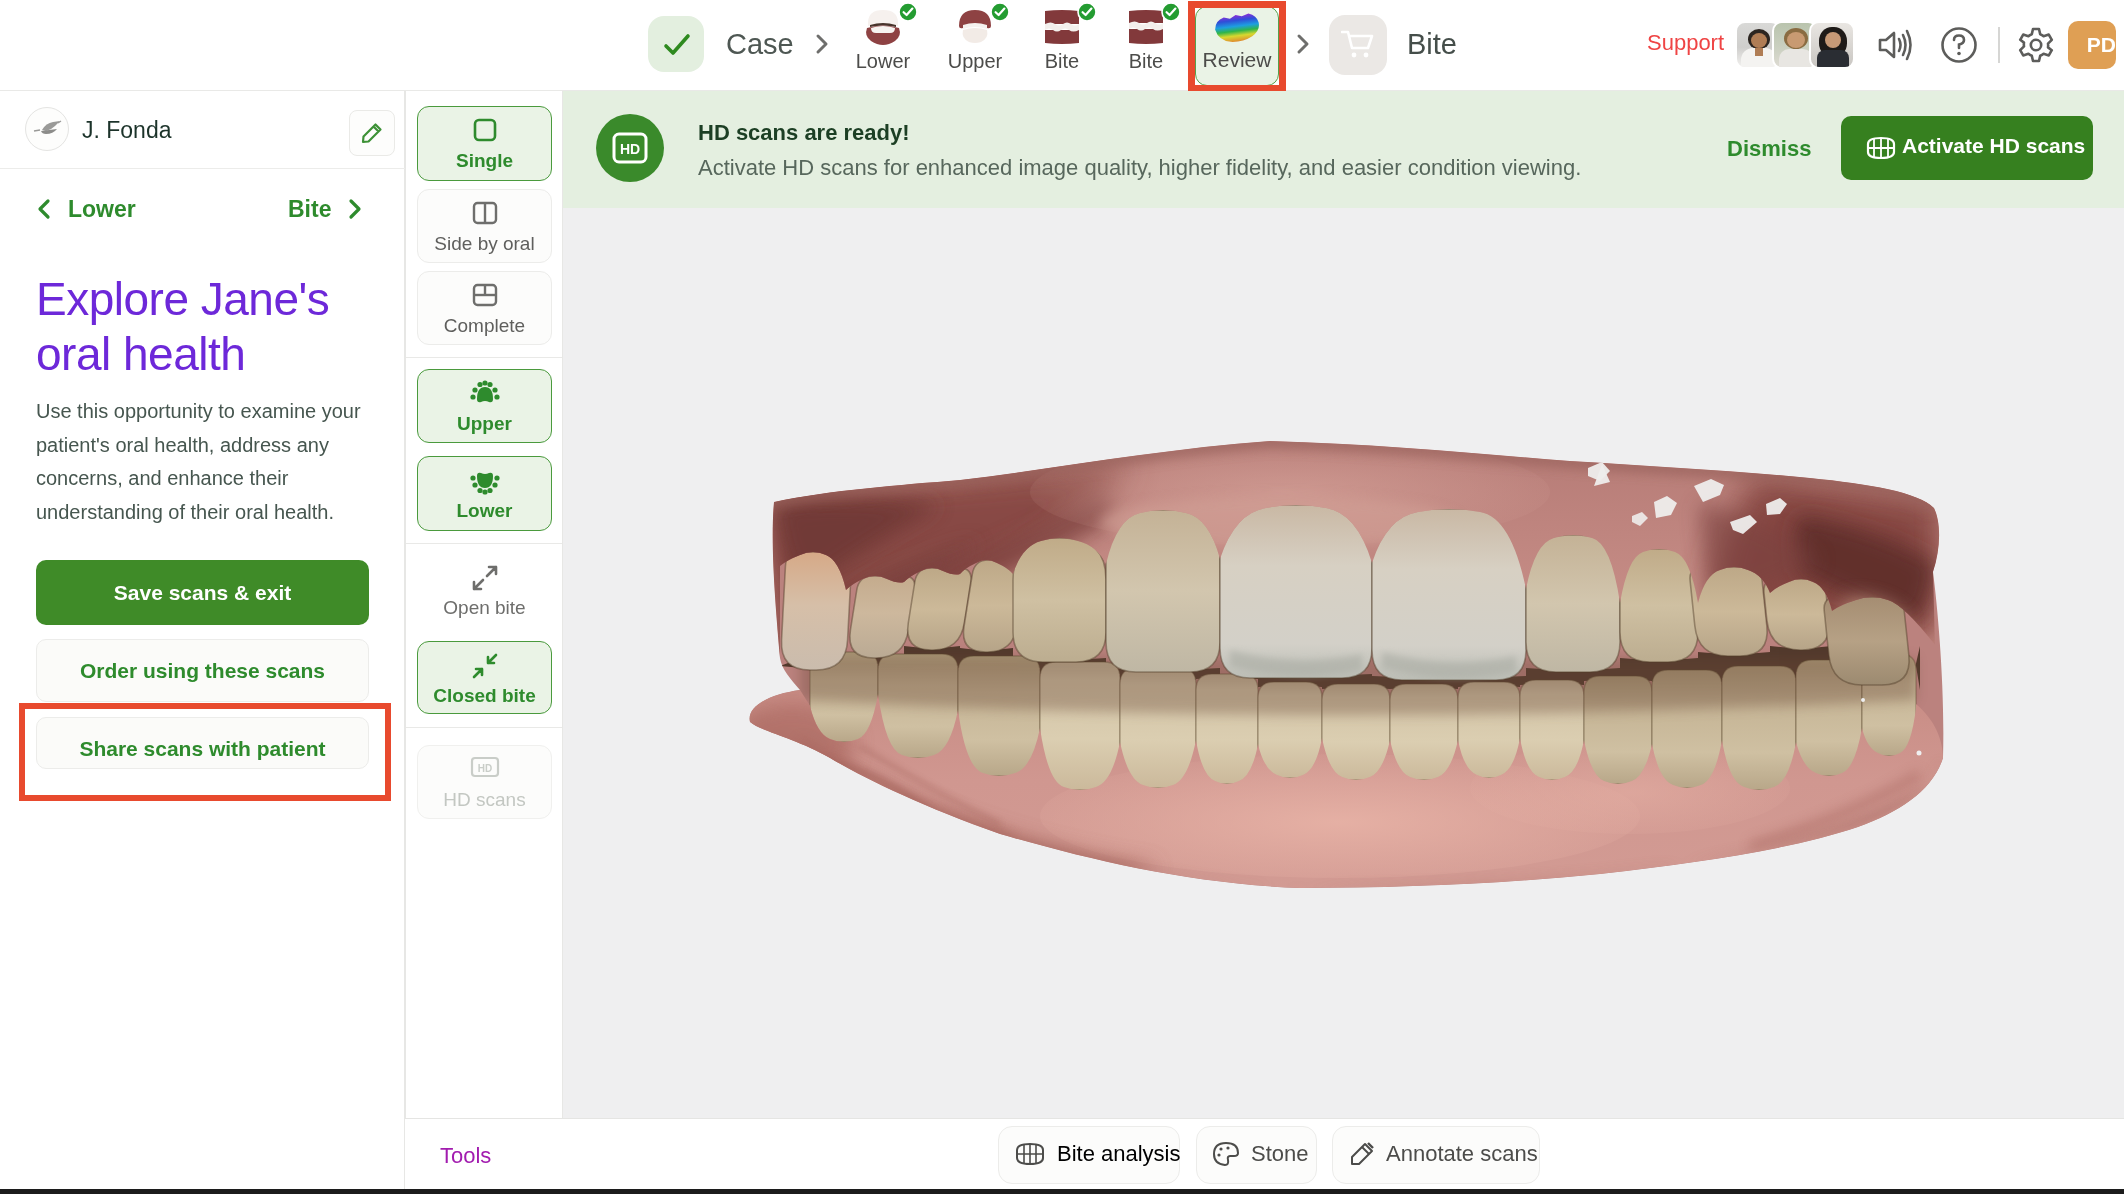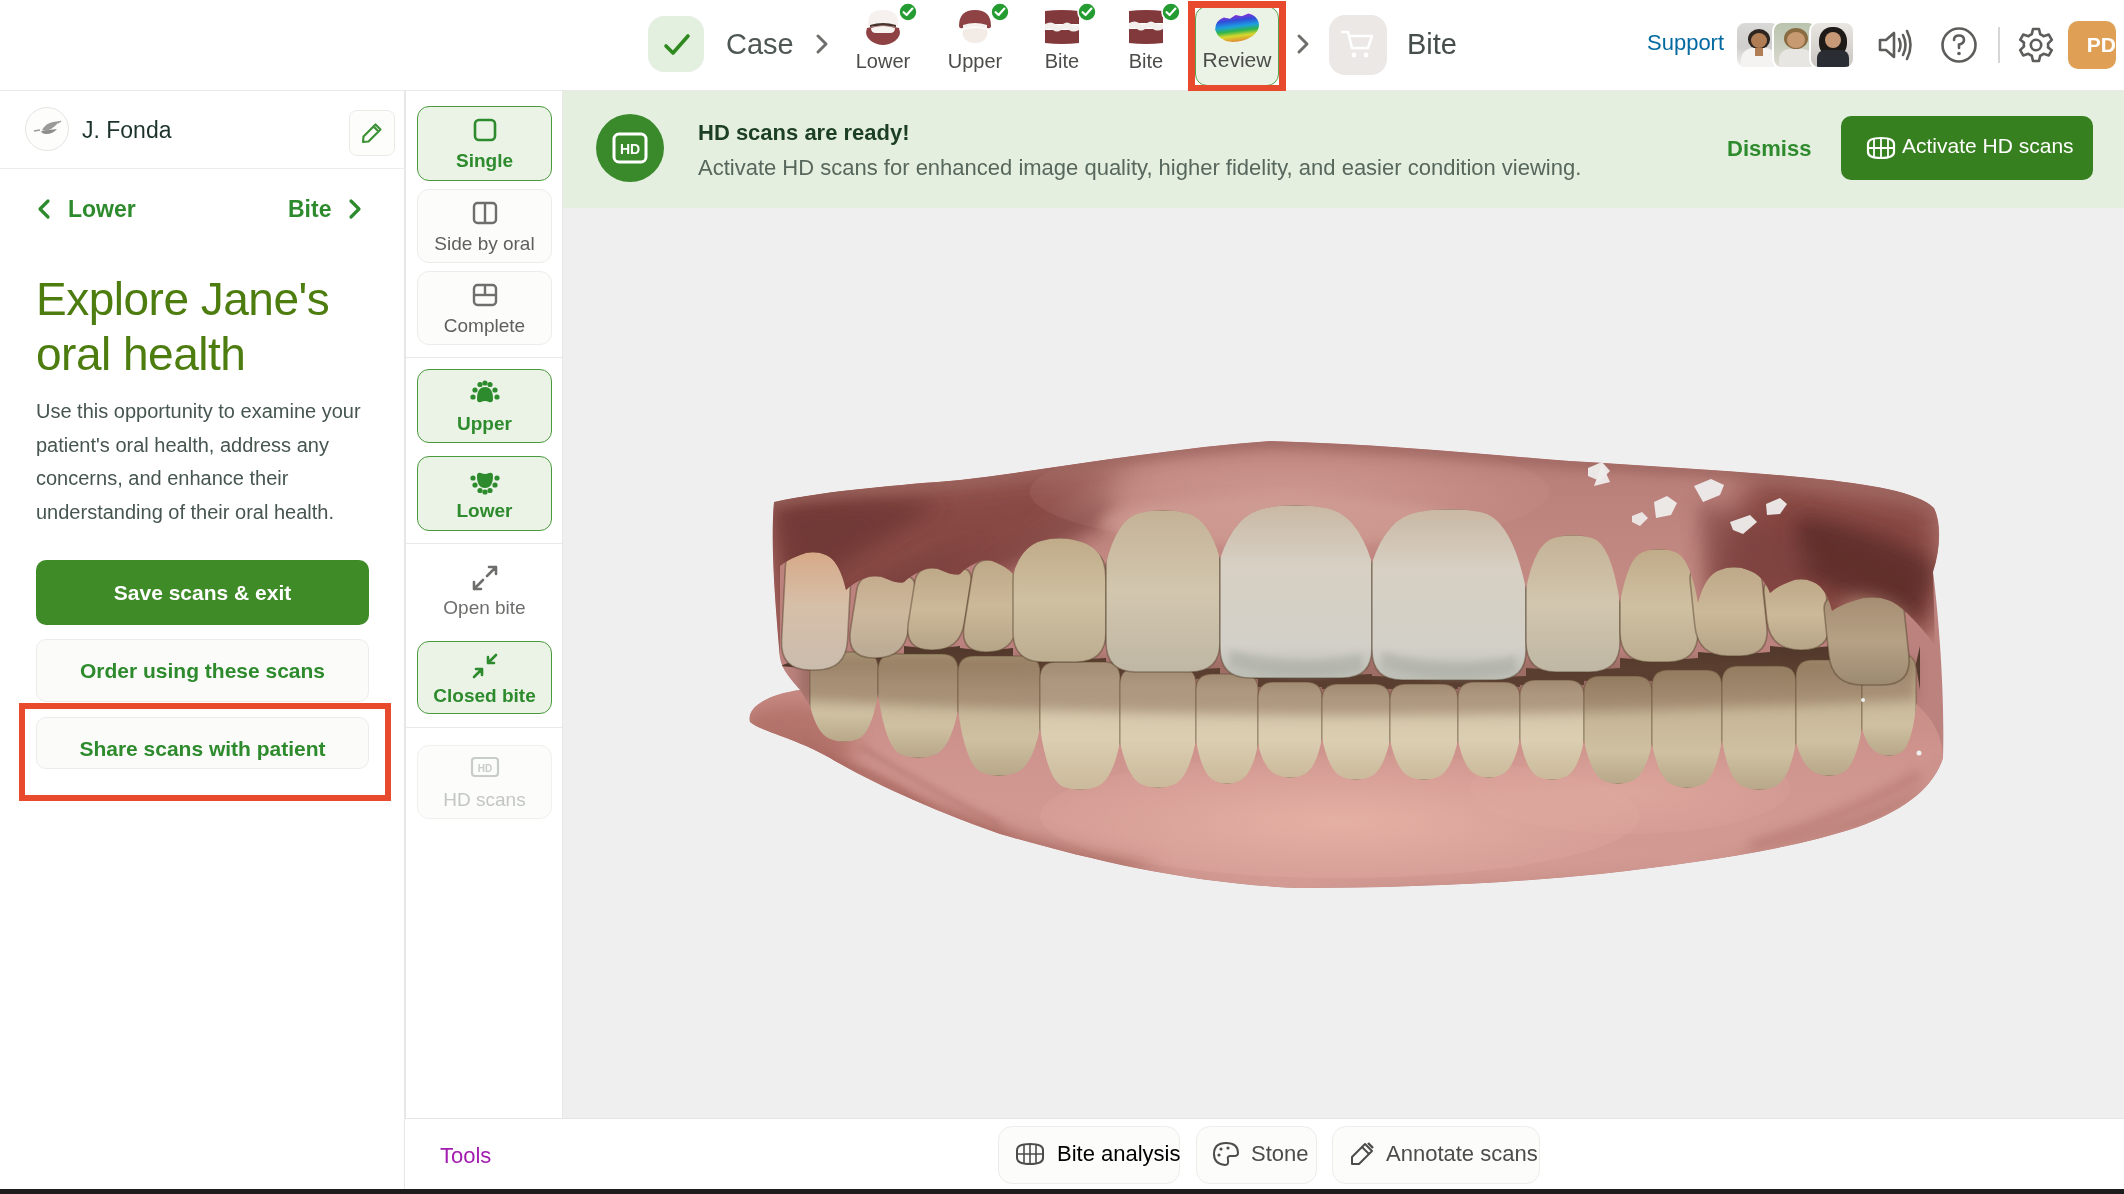--- a/index.html
+++ b/index.html
@@ -90,21 +90,21 @@
   </svg>
 
 <div class="abs" style="left:1329px;top:15px;width:58px;height:60px;background:#ebe8e5;border-radius:16px"></div>
 <svg class="abs" style="left:1341px;top:29px" width="34" height="32" viewBox="0 0 34 32">
     <path d="M1 3 L7 3 L11 19 L27 19 L31 7 L9 7" fill="none" stroke="#fff" stroke-width="2.6" stroke-linejoin="round" stroke-linecap="round"></path>
     <circle cx="13" cy="26" r="2.4" fill="#fff"></circle>
     <circle cx="25" cy="26" r="2.4" fill="#fff"></circle>
   </svg>
 <div class="abs" style="left:1407px;top:28px;font-size:29px;color:#454e4a">Bite</div>
 
-<div class="abs" style="left:1647px;top:30px;font-size:22px;color:#0369a1">Support</div>
+<div class="abs" style="left:1647px;top:30px;font-size:22px;color:#ef4444">Support</div>
 <div class="abs" style="left:1735px;top:21px;width:46px;height:48px;border-radius:10px;border:2px solid #fff;background:linear-gradient(180deg,#d9d9d7 0%,#cfcecc 55%,#f2f1ef 100%);overflow:hidden">
  <div class="abs" style="left:11px;top:6px;width:22px;height:20px;border-radius:50% 50% 46% 46%;background:#2c2520"></div>
  <div class="abs" style="left:14px;top:10px;width:16px;height:15px;border-radius:50%;background:#b07d55"></div>
  <div class="abs" style="left:4px;top:25px;width:36px;height:22px;border-radius:12px 12px 0 0;background:#f4f3f1"></div>
  <div class="abs" style="left:18px;top:25px;width:8px;height:8px;background:#b07d55"></div>
 </div>
 <div class="abs" style="left:1772px;top:21px;width:46px;height:48px;border-radius:10px;border:2px solid #fff;background:linear-gradient(180deg,#b9c4ad 0%,#ccd1c2 60%,#dedbd3 100%);overflow:hidden">
  <div class="abs" style="left:10px;top:5px;width:24px;height:21px;border-radius:50%;background:#8a6c42"></div>
  <div class="abs" style="left:13px;top:9px;width:18px;height:16px;border-radius:50%;background:#c89a72"></div>
  <div class="abs" style="left:5px;top:26px;width:34px;height:22px;border-radius:10px 10px 0 0;background:#e8e6e2"></div>
@@ -149,21 +149,21 @@
 
 <svg class="abs" style="left:36px;top:198px" width="16" height="22" viewBox="0 0 16 22">
     <path d="M12 3 L4 11 L12 19" fill="none" stroke="#2e8b2d" stroke-width="3.2" stroke-linecap="round" stroke-linejoin="round"></path>
   </svg>
 <div class="abs g" style="left:68px;top:196px;font-size:23px;font-weight:bold">Lower</div>
 <div class="abs g" style="left:288px;top:196px;font-size:23px;font-weight:bold">Bite</div>
 <svg class="abs" style="left:347px;top:198px" width="16" height="22" viewBox="0 0 16 22">
     <path d="M4 3 L12 11 L4 19" fill="none" stroke="#2e8b2d" stroke-width="3.2" stroke-linecap="round" stroke-linejoin="round"></path>
   </svg>
 
-<div class="abs" style="left:36px;top:272px;width:330px;font-size:46px;line-height:55px;font-weight:500;color:#4d7c0f;letter-spacing:-0.5px">Explore Jane's oral health</div>
+<div class="abs" style="left:36px;top:272px;width:330px;font-size:46px;line-height:55px;font-weight:500;color:#6d28d9;letter-spacing:-0.5px">Explore Jane's oral health</div>
 <div class="abs" style="left:36px;top:395px;width:340px;font-size:20px;line-height:33.5px;color:#46564f">Use this opportunity to examine your patient's oral health, address any concerns, and enhance their understanding of their oral health.</div>
 
 <div class="abs" style="left:36px;top:560px;width:333px;height:65px;background:#3f8b28;border-radius:10px;color:#fff;font-size:21px;font-weight:bold;text-align:center;line-height:65px">Save scans &amp; exit</div>
 <div class="abs" style="left:36px;top:639px;width:333px;height:63px;background:#fbfbf9;border:1.5px solid #ececea;border-radius:10px;color:#2e8b2d;font-size:21px;font-weight:bold;text-align:center;line-height:61px">Order using these scans</div>
 <div class="abs" style="left:36px;top:717px;width:333px;height:52px;background:#fbfbf9;border:1.5px solid #ececea;border-radius:10px;color:#2e8b2d;font-size:21px;font-weight:bold;text-align:center;line-height:62px">Share scans with patient</div>
 <div class="abs" style="left:19px;top:703px;width:372px;height:98px;border:6px solid #e84a2e"></div>
 <div class="abs" style="left:405px;top:91px;width:158px;height:1027px;background:#fff;border-right:1px solid #e7e7e5;border-left:1px solid #e7e7e5"></div>
 <div class="abs" style="left:417px;top:106px;width:135px;height:75px;background:#eaf3e6;border:1.5px solid #4a9a3d;border-radius:12px"></div>
 <div class="abs" style="left:417px;top:116px;width:135px;height:32px;text-align:center"><svg width="28" height="28" viewBox="0 0 28 28">
       <rect x="4" y="4" width="20" height="20" rx="4" fill="none" stroke="#2e8b2d" stroke-width="2.6"></rect>
@@ -241,21 +241,21 @@
     <text x="18" y="22" text-anchor="middle" font-size="14" font-weight="bold" fill="#fff" font-family="Liberation Sans,sans-serif">HD</text>
   </svg>
 <div class="abs" style="left:698px;top:120px;font-size:22px;font-weight:bold;color:#1c3f24">HD scans are ready!</div>
 <div class="abs" style="left:698px;top:155px;font-size:22px;color:#57675c">Activate HD scans for enhanced image quality, higher fidelity, and easier condition viewing.</div>
 <div class="abs" style="left:1727px;top:136px;font-size:22px;font-weight:bold;color:#2e8b2d">Dismiss</div>
 <div class="abs" style="left:1841px;top:116px;width:252px;height:64px;background:#36801f;border-radius:10px"></div>
 <svg class="abs" style="left:1866px;top:136px" width="30" height="24" viewBox="0 0 30 24">
     <path d="M2 8 Q2 2 15 2 Q28 2 28 8 L28 16 Q28 22 15 22 Q2 22 2 16 Z" fill="none" stroke="#fff" stroke-width="2.2"></path>
     <path d="M2 12 L28 12 M8 3 L8 21 M15 2.5 L15 21.5 M22 3 L22 21" stroke="#fff" stroke-width="1.8"></path>
   </svg>
-<div class="abs" style="left:1902px;top:134px;font-size:21px;font-weight:normal;color:#fff">Activate HD scans</div>
+<div class="abs" style="left:1902px;top:134px;font-size:21px;font-weight:bold;color:#fff">Activate HD scans</div>
 
 <div class="abs" style="left:563px;top:208px;width:1561px;height:910px;background:#efeff0"></div>
 <svg class="abs" style="left:563px;top:208px" width="1561" height="910" viewBox="563 208 1561 910">
 <defs>
 <filter id="b3" x="-40%" y="-40%" width="180%" height="180%">
         <feGaussianBlur stdDeviation="3"></feGaussianBlur>
       </filter>
 <filter id="b6" x="-40%" y="-40%" width="180%" height="180%">
         <feGaussianBlur stdDeviation="6"></feGaussianBlur>
       </filter>

